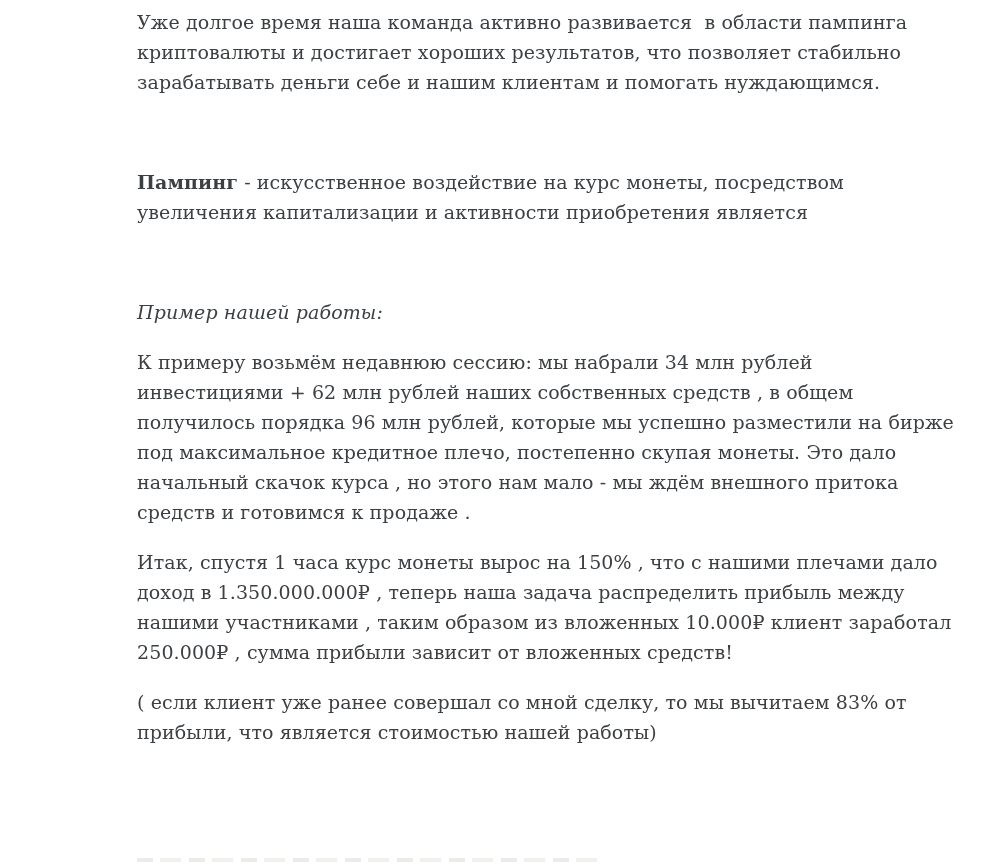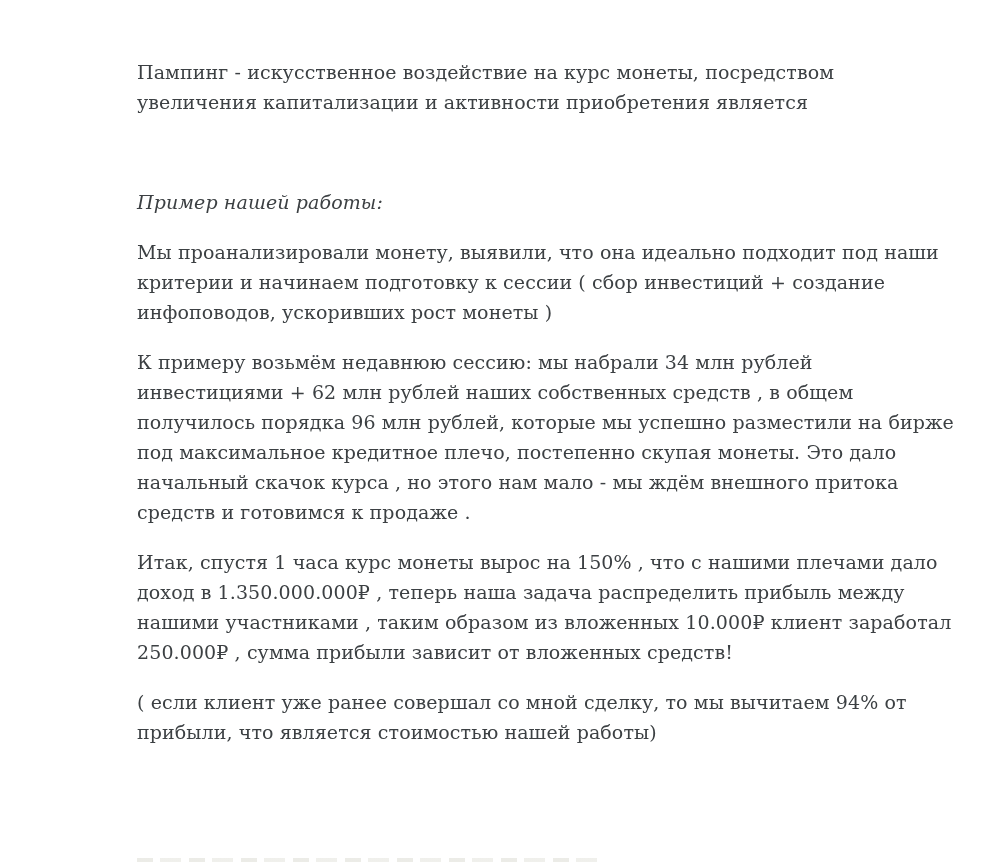--- a/index.html
+++ b/index.html
@@ -23,21 +23,21 @@
   }
   .para {
     margin: 0 0 20px 0;
     font-size: 19px;
     line-height: 30px;
     color: #3c4043;
     white-space: pre;
     letter-spacing: 0.1px;
   }
   .para .term {
-    font-weight: 400;
+    font-weight: 700;
   }
   .para.heading-italic {
     font-style: italic;
   }
   .spacer-line {
     height: 30px;
     margin: 0 0 20px 0;
   }
   
   .clipped-next-line {
@@ -54,44 +54,44 @@
       transparent 44px, transparent 52px
     );
     opacity: 0.8;
   }
 </style>
 </head>
 <body>
 
 <article class="article">
 
+  <p class="para">Уже долгое время наша команда активно развивается  в области пампинга
+криптовалюты и достигает хороших результатов, что позволяет стабильно
+зарабатывать деньги себе и нашим клиентам и помогать нуждающимся.</p>
 
   <div class="spacer-line"></div>
 
   <p class="para"><span class="term">Пампинг</span><span> - искусственное воздействие на курс монеты, посредством
 увеличения капитализации и активности приобретения является</span></p>
 
   <div class="spacer-line"></div>
 
   <p class="para heading-italic">Пример нашей работы:</p>
 
-  <p class="para">Мы проанализировали монету, выявили, что она идеально подходит под наши
-критерии и начинаем подготовку к сессии ( сбор инвестиций + создание
-инфоповодов, ускоривших рост монеты )</p>
 
   <p class="para">К примеру возьмём недавнюю сессию: мы набрали 34 млн рублей
 инвестициями + 62 млн рублей наших собственных средств , в общем
 получилось порядка 96 млн рублей, которые мы успешно разместили на бирже
 под максимальное кредитное плечо, постепенно скупая монеты. Это дало
 начальный скачок курса , но этого нам мало - мы ждём внешного притока
 средств и готовимся к продаже .</p>
 
   <p class="para">Итак, спустя 1 часа курс монеты вырос на 150% , что с нашими плечами дало
 доход в 1.350.000.000₽ , теперь наша задача распределить прибыль между
 нашими участниками , таким образом из вложенных 10.000₽ клиент заработал
 250.000₽ , сумма прибыли зависит от вложенных средств!</p>
 
-  <p class="para">( если клиент уже ранее совершал со мной сделку, то мы вычитаем 94% от
+  <p class="para">( если клиент уже ранее совершал со мной сделку, то мы вычитаем 83% от
 прибыли, что является стоимостью нашей работы)</p>
 
 </article>
 
 <div class="clipped-next-line"></div>
 
 </body></html>

